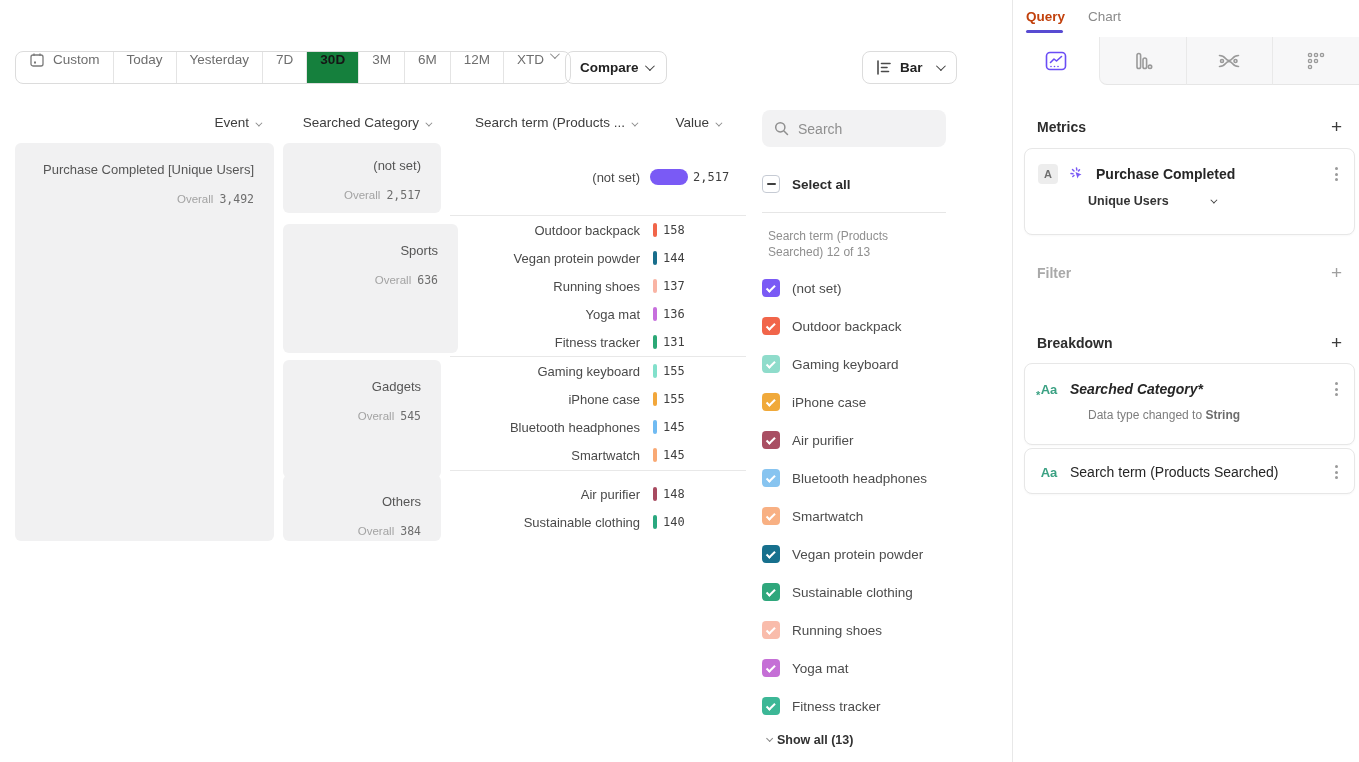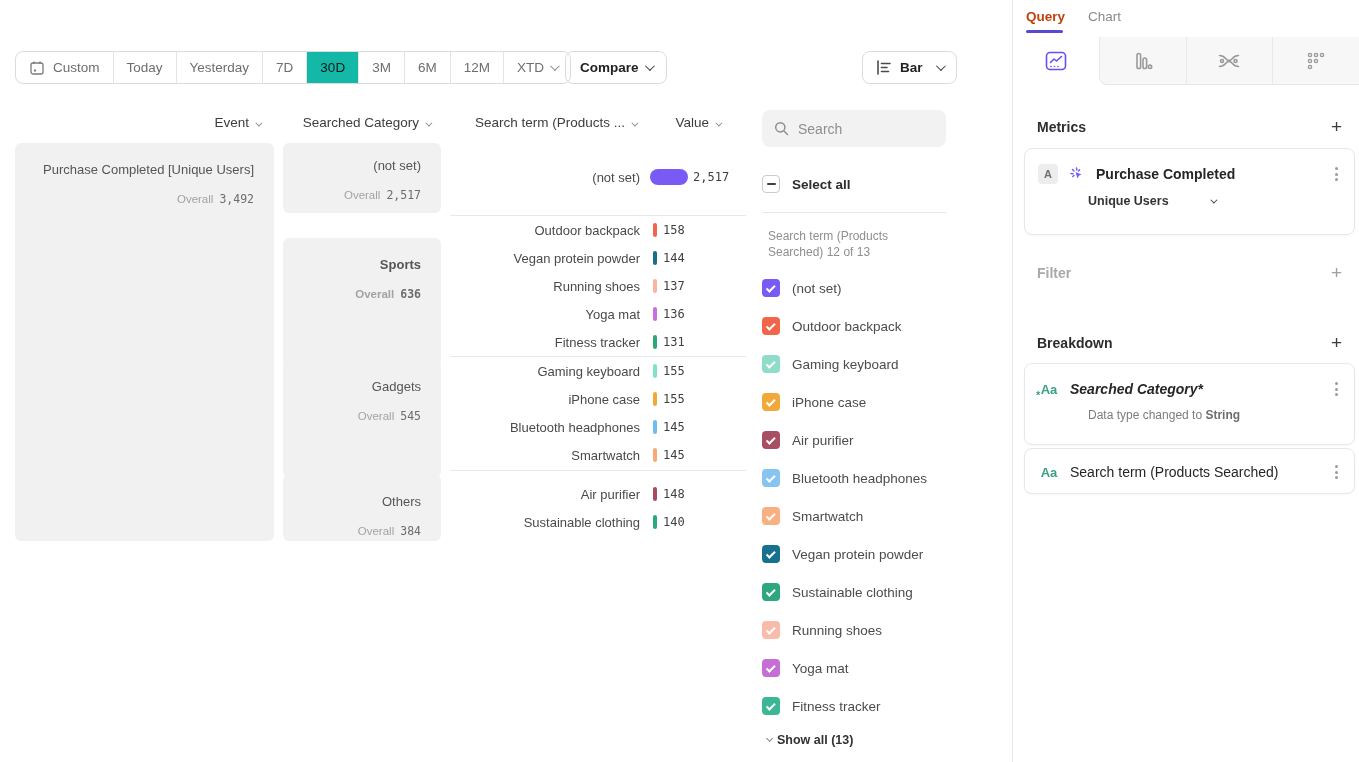--- a/index.html
+++ b/index.html
@@ -16,24 +16,24 @@
   .chev.dark { border-color:#3f3f3f; }
   .chev.small { width:5px; height:5px; }
   .kebab { display:flex; flex-direction:column; gap:2.5px; align-items:center; cursor:pointer; padding:4px; }
   .kebab i { width:3px; height:3px; border-radius:50%; background:#9a9a9a; }
   .plus { font-size:19px; font-weight:400; color:#3c3c3c; line-height:1; cursor:pointer; }
   .plus.gray { color:#9f9f9f; }
 
   
   .seg { position:absolute; left:15px; top:51px; height:33px; display:flex; align-items:stretch;
          border:1px solid #dcdcdc; border-radius:8px; background:#fff; overflow:hidden; }
-  .seg-item { display:flex; align-items:center; padding:0 13px; font-size:13.5px; color:#6e6e6e;
+  .seg-item { display:flex; padding:0 13px; font-size:13.5px; color:#6e6e6e;
               border-left:1px solid #e4e4e4; cursor:pointer; white-space:nowrap; }
   .seg-item:first-child { border-left:none; }
-  .seg-item.selected { background:#14b8a6; color:#161616; font-weight:400; }
+  .seg-item.selected { background:#15803d; color:#161616; font-weight:700; }
   .compare-btn { position:absolute; left:565px; top:51px; height:33px; display:flex; align-items:center;
                  padding:0 14px; border:1px solid #dcdcdc; border-radius:8px; font-size:13.5px;
                  font-weight:600; color:#222; cursor:pointer; }
   .chart-type-btn { position:absolute; left:862px; top:51px; height:33px; display:flex; align-items:center;
                     gap:7px; padding:0 13px; border:1px solid #dcdcdc; border-radius:8px; font-size:13.5px;
                     font-weight:600; color:#222; cursor:pointer; }
 
   
   .col-header { position:absolute; top:115px; font-size:13.5px; font-weight:500; color:#3d3d3d;
                 text-align:right; cursor:pointer; white-space:nowrap; }
@@ -176,21 +176,21 @@
     <div class="c-title">Purchase Completed [Unique Users]</div>
     <div class="c-overall">
       <span>Overall</span><span class="num mono">3,492</span>
     </div>
   </div>
 
   <div class="card" style="left:283px; top:143px; width:158px; height:70px; padding-top:14px;">
     <div class="c-title">(not set)</div>
     <div class="c-overall"><span>Overall</span><span class="num mono">2,517</span></div>
   </div>
-  <div class="card" style="left:283px; top:238px; width:158px; height:129px;font-weight:bold;">
+  <div class="card" style="left:283px; top:224px; width:175px; height:129px;">
     <div class="c-title">Sports</div>
     <div class="c-overall"><span>Overall</span><span class="num mono">636</span></div>
   </div>
   <div class="card" style="left:283px; top:360px; width:158px; height:118px;">
     <div class="c-title">Gadgets</div>
     <div class="c-overall"><span>Overall</span><span class="num mono">545</span></div>
   </div>
   <div class="card" style="left:283px; top:475px; width:158px; height:66px;">
     <div class="c-title">Others</div>
     <div class="c-overall"><span>Overall</span><span class="num mono">384</span></div>

